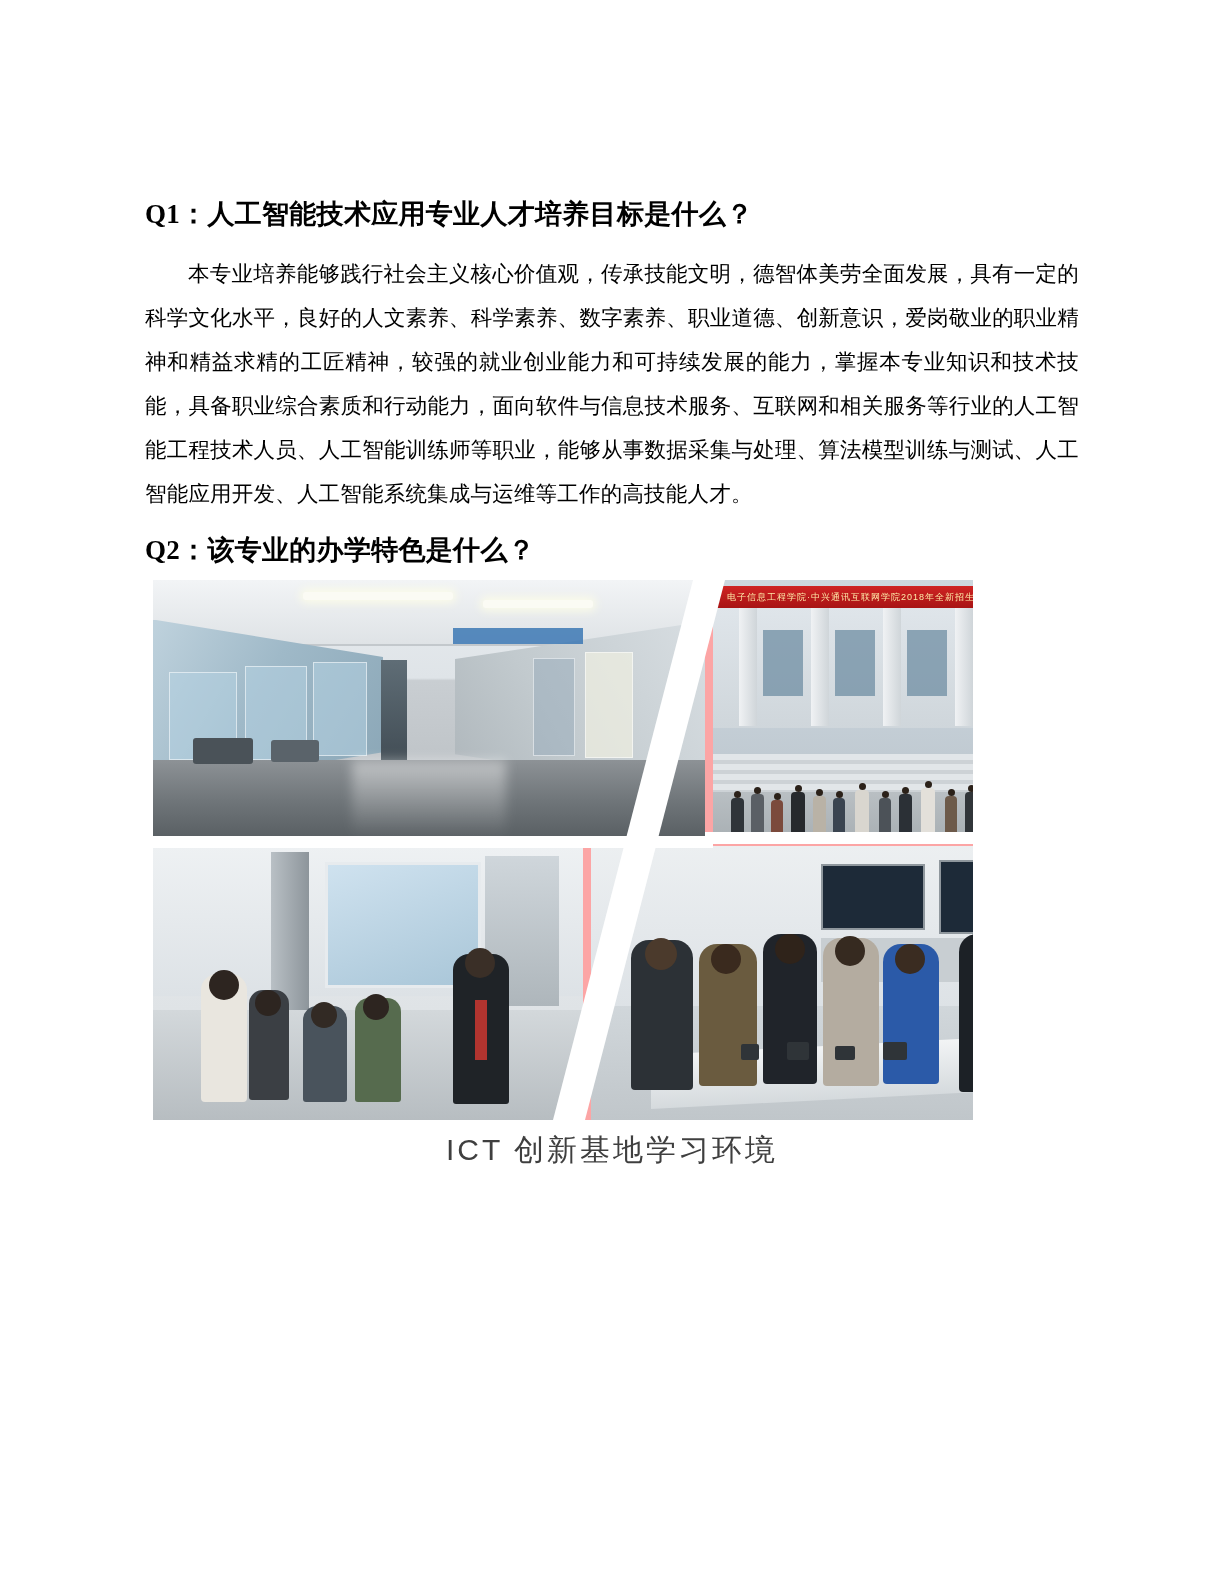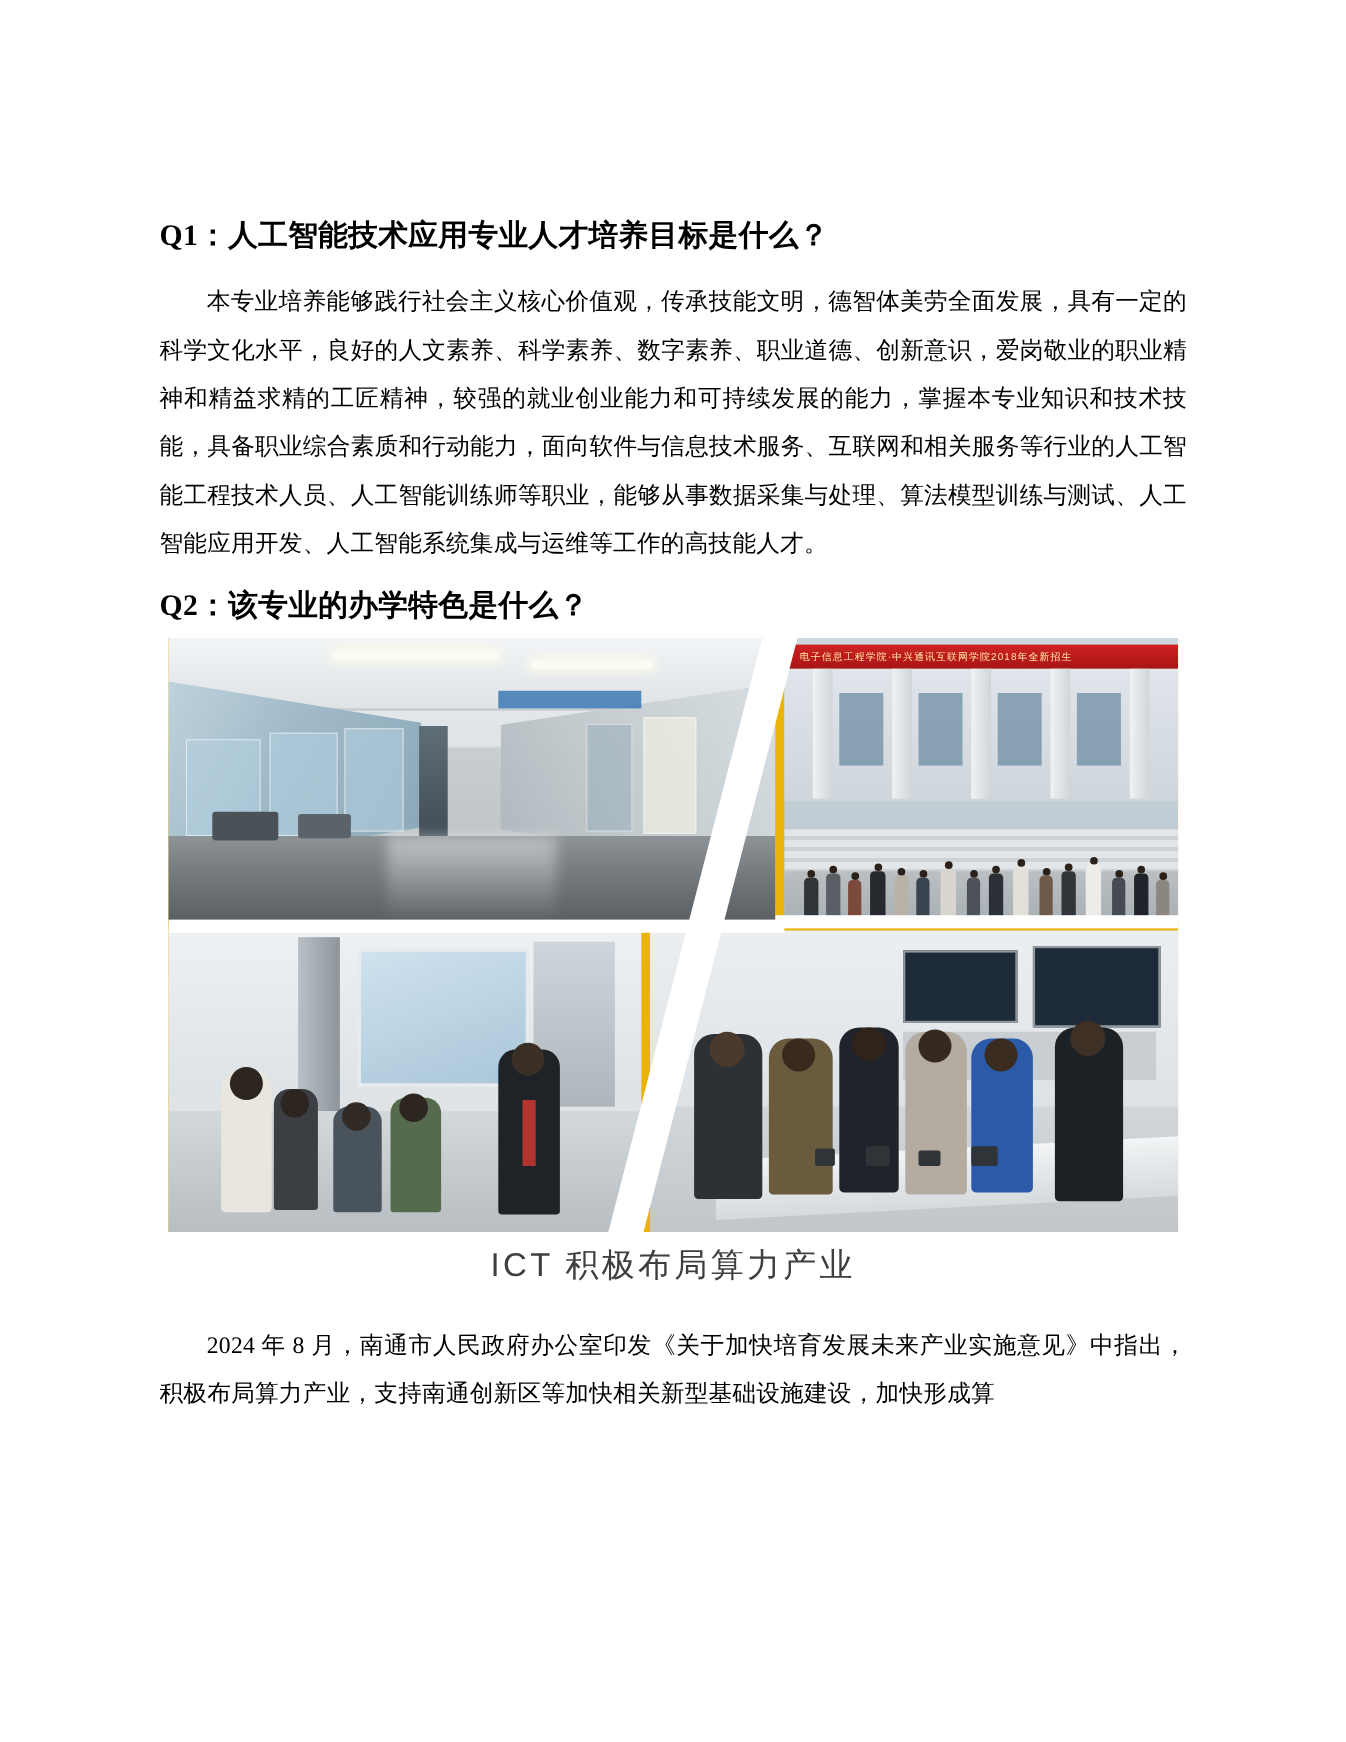--- a/index.html
+++ b/index.html
@@ -50,24 +50,24 @@
     margin-bottom: 10px;
   }
 
   
   .figure {
     width: 918px;
     margin: 0 auto;
   }
   .collage {
     position: relative;
-    width: 918px;
+    width: 820px;
     height: 540px;
     overflow: hidden;
-    background: #eab308;
+    background: #fca5a5;
   }
   .tile {
     position: absolute;
     overflow: hidden;
   }
 
   
   .tile-tl {
     left: 0; top: 0; width: 552px; height: 258px;
     clip-path: polygon(0 0, 100% 0, 100% 100%, 0 100%);
@@ -323,18 +323,17 @@
         <div class="br-item" style="left:292px;width:24px;height:18px;"></div>
       </div>
 
       <svg class="diag-split" viewBox="0 0 918 540" preserveAspectRatio="none">
         <polygon points="540,0 572,0 432,540 400,540" fill="#ffffff"></polygon>
         <rect x="0" y="256" width="560" height="12" fill="#ffffff"></rect>
         <rect x="552" y="252" width="366" height="12" fill="#ffffff"></rect>
       </svg>
     </div>
 
-    <div class="figure-caption">ICT 积极布局算力产业</div>
+    <div class="figure-caption">ICT 创新基地学习环境</div>
   </div>
 
-  <p class="body-par">2024 年 8 月，南通市人民政府办公室印发《关于加快培育发展未来产业实施意见》中指出，积极布局算力产业，支持南通创新区等加快相关新型基础设施建设，加快形成算</p>
 
 </div>
 
 </body></html>

